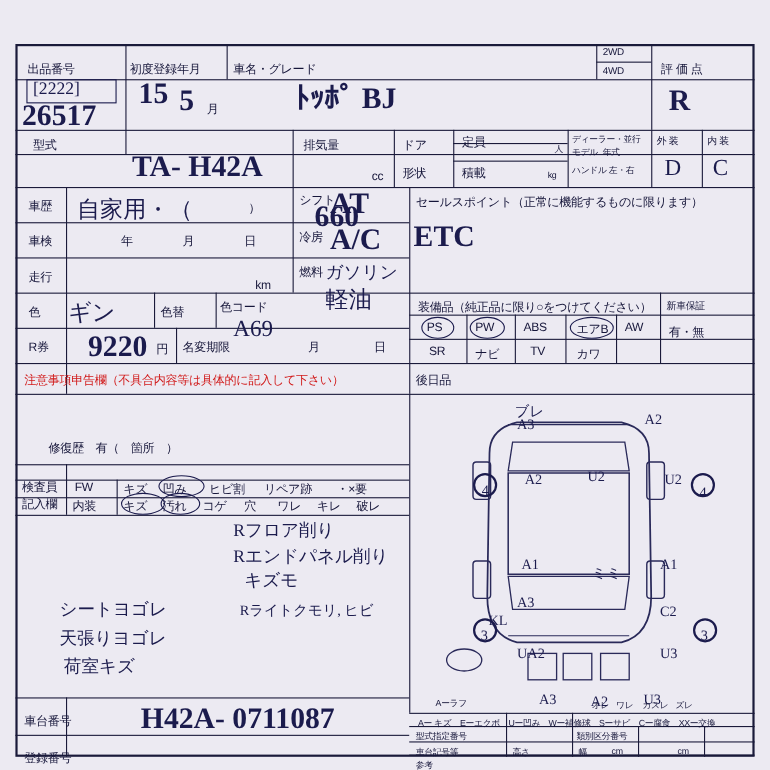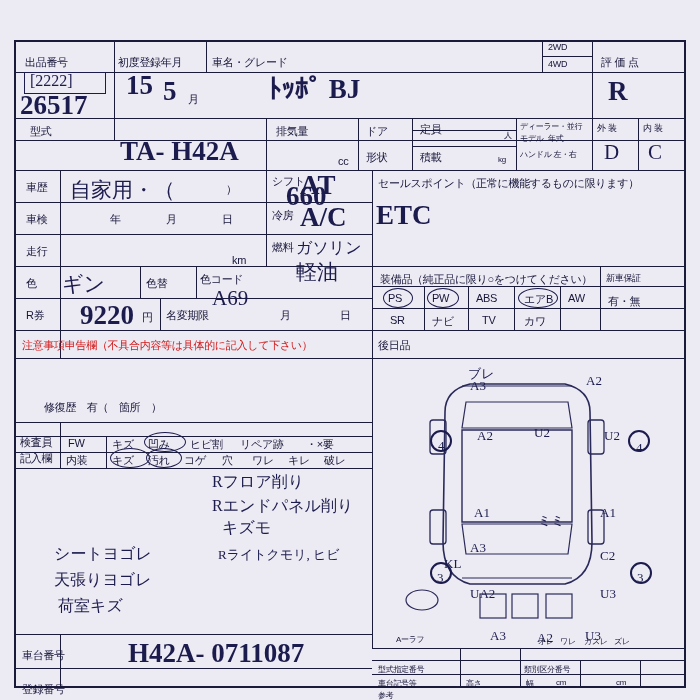--- a/index.html
+++ b/index.html
@@ -268,20 +268,21 @@
   <div class="circ" style="left:430px;top:430px;width:18px;height:18px;"></div>
   <div class="circ" style="left:628px;top:430px;width:18px;height:18px;"></div>
   <div class="circ" style="left:430px;top:562px;width:18px;height:18px;"></div>
   <div class="circ" style="left:630px;top:562px;width:18px;height:18px;"></div>
 
   <div class="lbl xs" style="left:396px;top:634px;">Aーラフ</div>
   <div class="lbl xs" style="left:538px;top:636px;">オレ</div>
   <div class="lbl xs" style="left:560px;top:636px;">ワレ</div>
   <div class="lbl xs" style="left:584px;top:636px;">カスレ</div>
   <div class="lbl xs" style="left:614px;top:636px;">ズレ</div>
+  <div class="lbl xs" style="left:380px;top:652px;">Aー キズ　Eーエクボ　Uー凹み　Wー補修球　Sーサビ　Cー腐食　XXー交換</div>
 
   <div class="lbl xs" style="left:378px;top:664px;">型式指定番号</div>
   <div class="lbl xs" style="left:524px;top:664px;">類別区分番号</div>
   <div class="lbl xs" style="left:378px;top:678px;">車台記号等</div>
   <div class="lbl xs" style="left:466px;top:678px;">高さ</div>
   <div class="lbl xs" style="left:526px;top:678px;">幅</div>
   <div class="lbl xs" style="left:556px;top:678px;">cm</div>
   <div class="lbl xs" style="left:616px;top:678px;">cm</div>
   <div class="lbl xs" style="left:378px;top:690px;">参考</div>
 </div>

